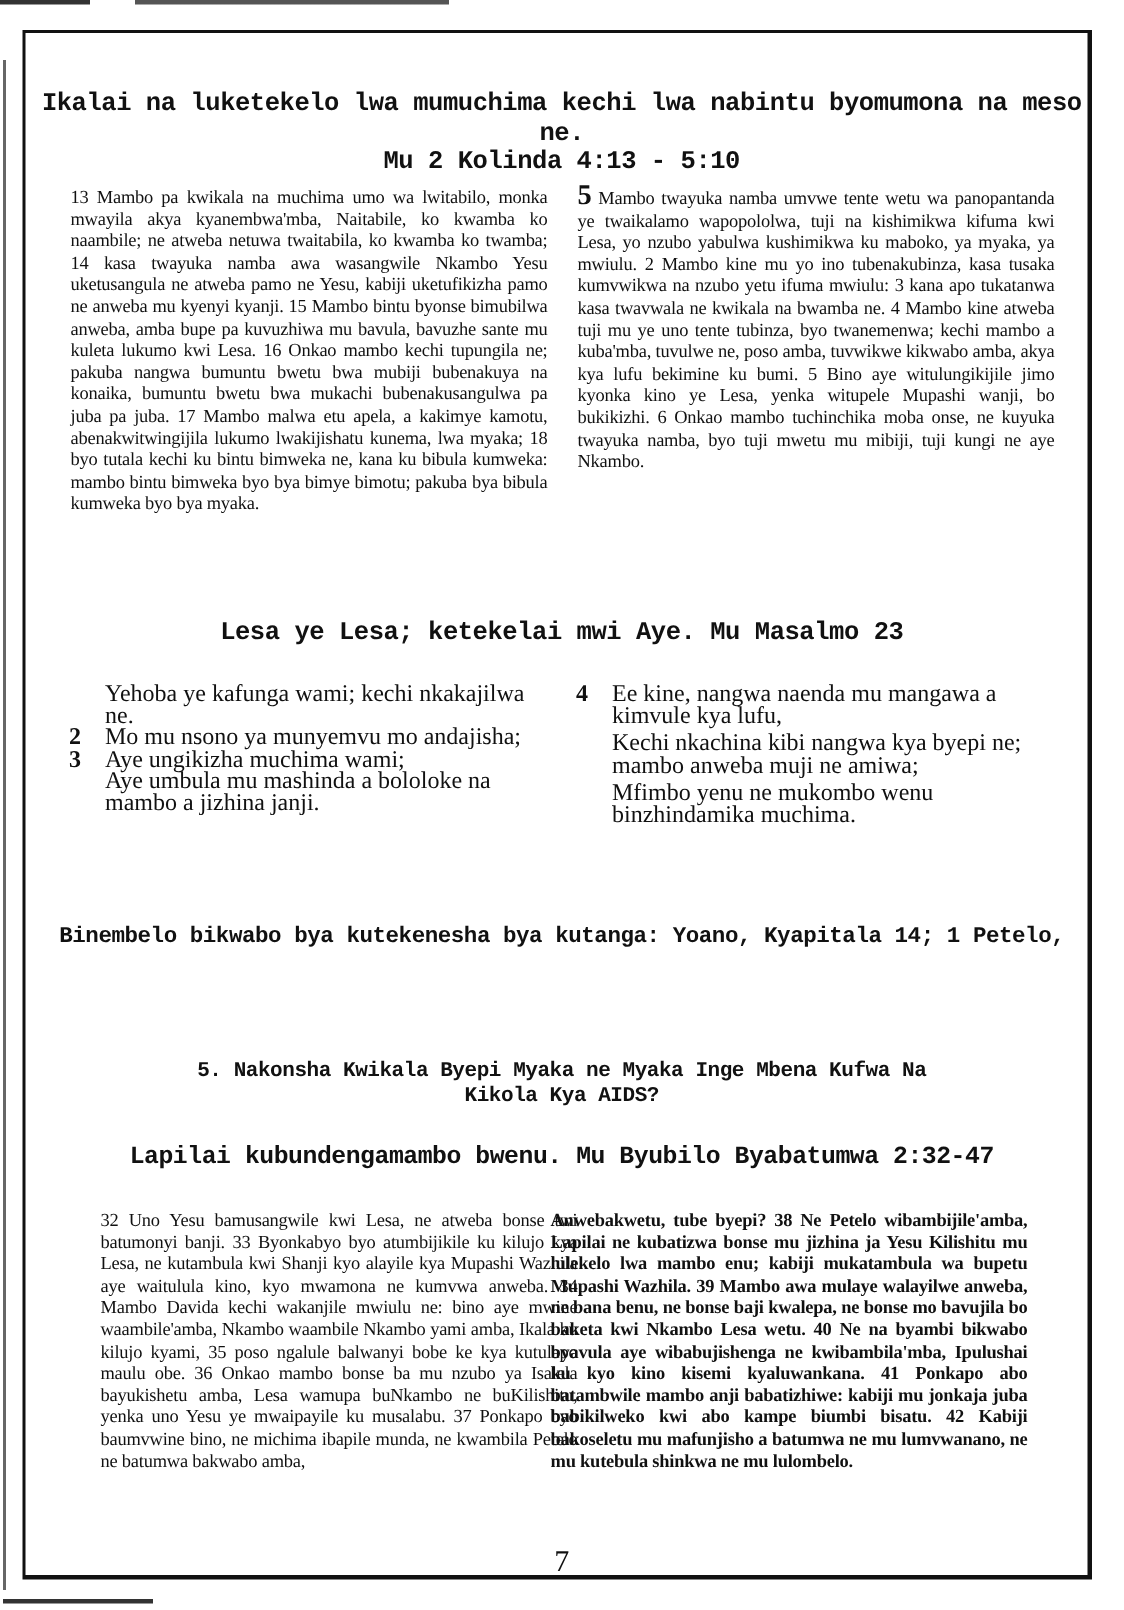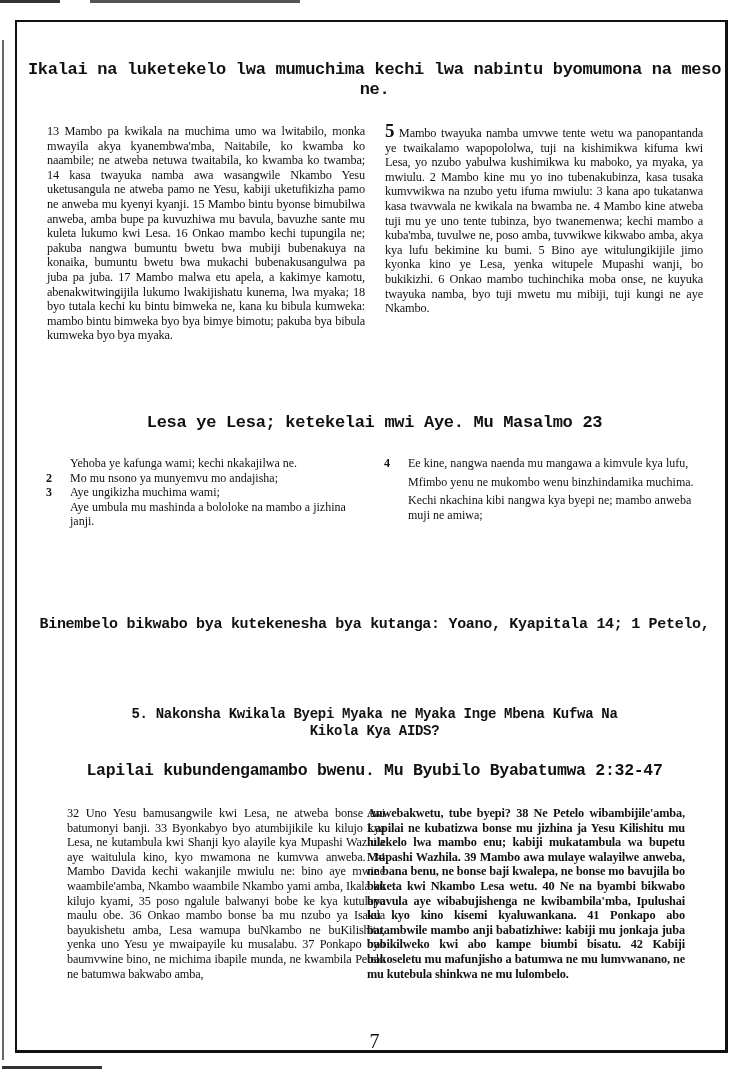--- a/index.html
+++ b/index.html
@@ -32,21 +32,21 @@
     .h-top span { display: block; }
     .col {
       position: absolute; font-size: 12.3px; line-height: 14.6px;
       text-align: justify; letter-spacing: -0.15px;
     }
     .col p { margin: 0; }
     .dropcap { font-weight: bold; font-size: 19px; line-height: 14px; }
     .c1 { left: 47px; top: 124px; width: 318px; }
     .c2 { left: 385px; top: 124px; width: 318px; }
     .h-psalm { top: 413px; font-size: 17px; }
-    .psalm { position: absolute; font-size: 12px; line-height: 14.5px; }
+    .psalm { position: absolute; font-size: 16px; line-height: 14.5px; }
     .psalm .row { display: flex; }
     .psalm .num { width: 24px; flex: none; font-weight: bold; }
     .psalm .txt { flex: 1; }
     .psalm .gap { margin-top: 4px; }
     .p1 { left: 46px; top: 456px; width: 320px; }
     .p2 { left: 384px; top: 456px; width: 330px; }
     .h-reading { top: 616px; font-size: 15px; }
     .h-reading span { display: block; }
     .h-lesson { top: 706px; font-size: 14px; line-height: 1.2; }
     .h-lesson span { display: block; }
@@ -62,20 +62,21 @@
 <body>
 
 <div class="outer-edge-top"></div>
 <div class="outer-edge-left"></div>
 <div class="outer-edge-bottom"></div>
 
 <div class="frame"></div>
 
 <div class="heading h-top">
   <span>Ikalai na luketekelo lwa mumuchima kechi lwa nabintu byomumona na meso ne.</span>
+  <span>Mu 2 Kolinda 4:13 - 5:10</span>
 </div>
 
 <div class="col c1">
   <p>13 Mambo pa kwikala na muchima umo wa lwitabilo, monka mwayila akya kyanembwa'mba, Naitabile, ko kwamba ko naambile; ne atweba netuwa twaitabila, ko kwamba ko twamba; 14 kasa twayuka namba awa wasangwile Nkambo Yesu uketusangula ne atweba pamo ne Yesu, kabiji uketufikizha pamo ne anweba mu kyenyi kyanji. 15 Mambo bintu byonse bimubilwa anweba, amba bupe pa kuvuzhiwa mu bavula, bavuzhe sante mu kuleta lukumo kwi Lesa. 16 Onkao mambo kechi tupungila ne; pakuba nangwa bumuntu bwetu bwa mubiji bubenakuya na konaika, bumuntu bwetu bwa mukachi bubenakusangulwa pa juba pa juba. 17 Mambo malwa etu apela, a kakimye kamotu, abenakwitwingijila lukumo lwakijishatu kunema, lwa myaka; 18 byo tutala kechi ku bintu bimweka ne, kana ku bibula kumweka: mambo bintu bimweka byo bya bimye bimotu; pakuba bya bibula kumweka byo bya myaka.</p>
 </div>
 <div class="col c2">
   <p><span class="dropcap">5</span><span> Mambo twayuka namba umvwe tente wetu wa panopantanda ye twaikalamo wapopololwa, tuji na kishimikwa kifuma kwi Lesa, yo nzubo yabulwa kushimikwa ku maboko, ya myaka, ya mwiulu. 2 Mambo kine mu yo ino tubenakubinza, kasa tusaka kumvwikwa na nzubo yetu ifuma mwiulu: 3 kana apo tukatanwa kasa twavwala ne kwikala na bwamba ne. 4 Mambo kine atweba tuji mu ye uno tente tubinza, byo twanemenwa; kechi mambo a kuba'mba, tuvulwe ne, poso amba, tuvwikwe kikwabo amba, akya kya lufu bekimine ku bumi. 5 Bino aye witulungikijile jimo kyonka kino ye Lesa, yenka witupele Mupashi wanji, bo bukikizhi. 6 Onkao mambo tuchinchika moba onse, ne kuyuka twayuka namba, byo tuji mwetu mu mibiji, tuji kungi ne aye Nkambo.</span></p>
 </div>
 
 <div class="heading h-psalm">Lesa ye Lesa; ketekelai mwi Aye. Mu Masalmo 23</div>
@@ -98,25 +99,25 @@
       <span class="txt">Aye umbula mu mashinda a bololoke na mambo a jizhina janji.</span>
     </div>
 </div>
 <div class="psalm p2">
   <div class="row">
       <span class="num">4</span>
       <span class="txt">Ee kine, nangwa naenda mu mangawa a kimvule kya lufu,</span>
     </div>
   <div class="row gap">
       <span class="num"></span>
-      <span class="txt">Mfimbo yenu ne mukombo wenu binzhindamika muchima.</span>
+      <span class="txt">Kechi nkachina kibi nangwa kya byepi ne; mambo anweba muji ne amiwa;</span>
     </div>
   <div class="row gap">
       <span class="num"></span>
-      <span class="txt">Kechi nkachina kibi nangwa kya byepi ne; mambo anweba muji ne amiwa;</span>
+      <span class="txt">Mfimbo yenu ne mukombo wenu binzhindamika muchima.</span>
     </div>
 </div>
 
 <div class="heading h-reading">
   <span>Binembelo bikwabo bya kutekenesha bya kutanga: Yoano, Kyapitala 14; 1 Petelo,</span>
 </div>
 
 <div class="heading h-lesson">
   <span>5. Nakonsha Kwikala Byepi Myaka ne Myaka Inge Mbena Kufwa Na</span>
   <span>Kikola Kya AIDS?</span>

